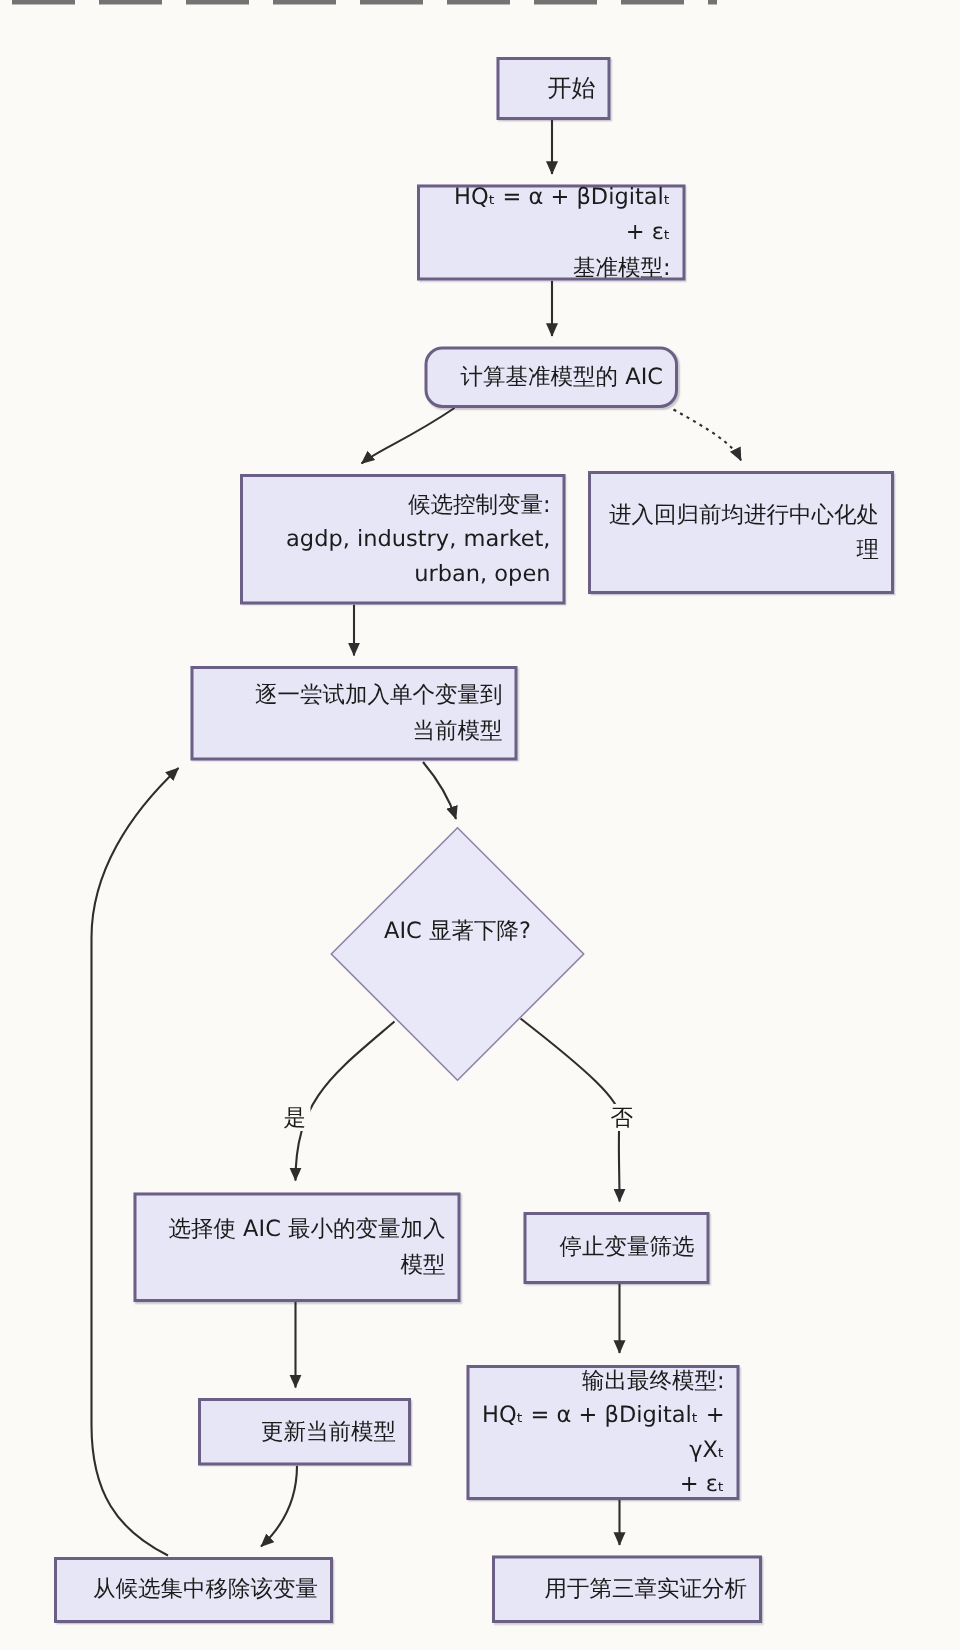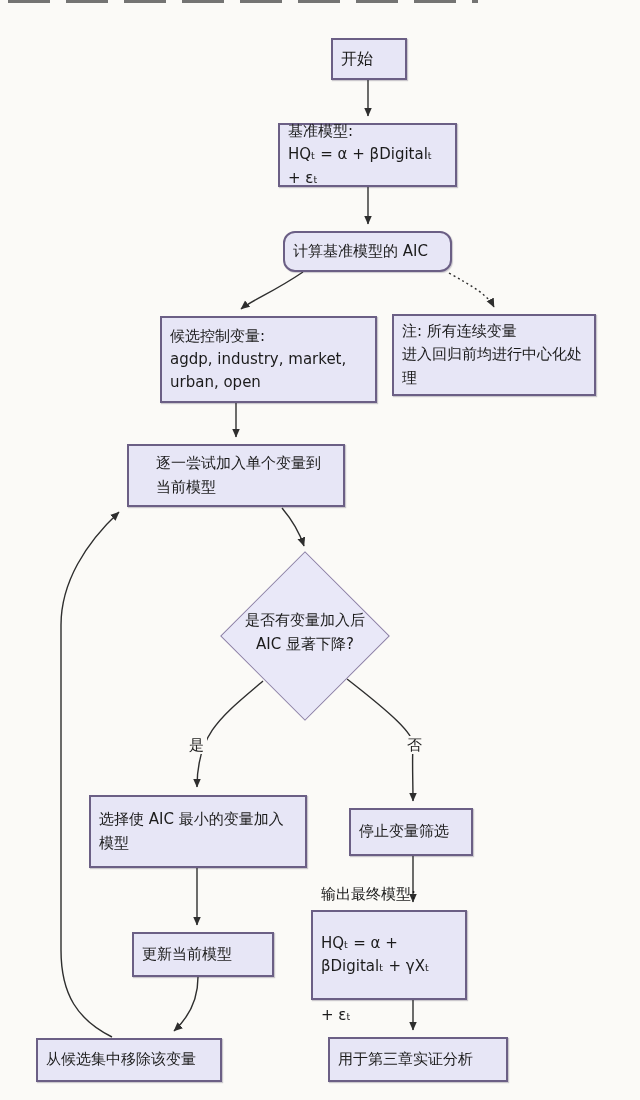--- a/index.html
+++ b/index.html
@@ -14,21 +14,21 @@
     background:repeating-linear-gradient(90deg,#474747 0 42px,transparent 42px 58px);
     opacity:.75;
   }
   .edges{position:absolute;left:0;top:0;width:640px;height:1100px;}
   .node{
     position:absolute;
     background:#e7e6f6;
     border:2px solid #6b5f85;
     box-shadow:1px 1px 1px rgba(60,50,80,.25);
     display:flex;flex-direction:column;justify-content:center;align-items:center;
-    text-align:left;font-size:15px;line-height:1.55;
+    text-align:right;font-size:15px;line-height:1.55;
     box-sizing:border-box;padding:4px 8px;
   }
   .node .ln{width:100%;}
   .diamond-shape{
     position:absolute;left:245px;top:576px;width:120px;height:120px;
     background:#e9e8f8;border:1.5px solid #8c7fa3;
     transform:rotate(45deg);
     box-sizing:border-box;
   }
   .diamond-text{
@@ -66,65 +66,63 @@
     <path d="M413,1000 V1030" marker-end="url(#arw)"></path>
     <path d="M112,1037 C78,1020 61,995 61,950 V625 C61,582 86,543 119,512" marker-end="url(#arw)"></path>
   </g>
 </svg>
 
 <div class="node" style="left:331px;top:38px;width:76px;height:42px;font-size:16px;">
   <div class="ln">开始</div>
 </div>
 
 <div class="node" style="left:278px;top:123px;width:179px;height:64px;">
+  <div class="ln">HQₜ = α + βDigitalₜ + εₜ</div>
   <div class="ln">基准模型:</div>
-  <div class="ln">HQₜ = α + βDigitalₜ + εₜ</div>
 </div>
 
 <div class="node" style="left:283px;top:231px;width:169px;height:41px;border-radius:12px;">
   <div class="ln">计算基准模型的 AIC</div>
 </div>
 
 <div class="node" style="left:128px;top:316px;width:217px;height:87px;margin-left:32px;">
   <div class="ln">候选控制变量:</div>
   <div class="ln">agdp, industry, market,</div>
   <div class="ln">urban, open</div>
 </div>
 
 <div class="node" style="left:392px;top:314px;width:204px;height:82px;">
-  <div class="ln">注: 所有连续变量</div>
   <div class="ln">进入回归前均进行中心化处理</div>
 </div>
 
 <div class="node" style="left:127px;top:444px;width:218px;height:63px;padding-left:27px;">
   <div class="ln">逐一尝试加入单个变量到当前模型</div>
 </div>
 
 <div class="diamond-shape"></div>
 <div class="diamond-text">
-  <div class="ln">是否有变量加入后</div>
   <div class="ln">AIC 显著下降?</div>
 </div>
 
 <div class="edge-label" style="left:186px;top:736px;">是</div>
 <div class="edge-label" style="left:404px;top:736px;">否</div>
 
 <div class="node" style="left:89px;top:795px;width:218px;height:73px;">
   <div class="ln">选择使 AIC 最小的变量加入模型</div>
 </div>
 
 <div class="node" style="left:349px;top:808px;width:124px;height:48px;">
   <div class="ln">停止变量筛选</div>
 </div>
 
 <div class="node" style="left:132px;top:932px;width:142px;height:45px;">
   <div class="ln">更新当前模型</div>
 </div>
 
-<div class="node" style="left:311px;top:910px;width:156px;height:90px;gap:26px;">
+<div class="node" style="left:311px;top:910px;width:182px;height:90px;">
   <div class="ln">输出最终模型:</div>
   <div class="ln">HQₜ = α + βDigitalₜ + γXₜ</div>
   <div class="ln">+ εₜ</div>
 </div>
 
 <div class="node" style="left:36px;top:1038px;width:186px;height:44px;">
   <div class="ln">从候选集中移除该变量</div>
 </div>
 
 <div class="node" style="left:328px;top:1037px;width:180px;height:45px;">

